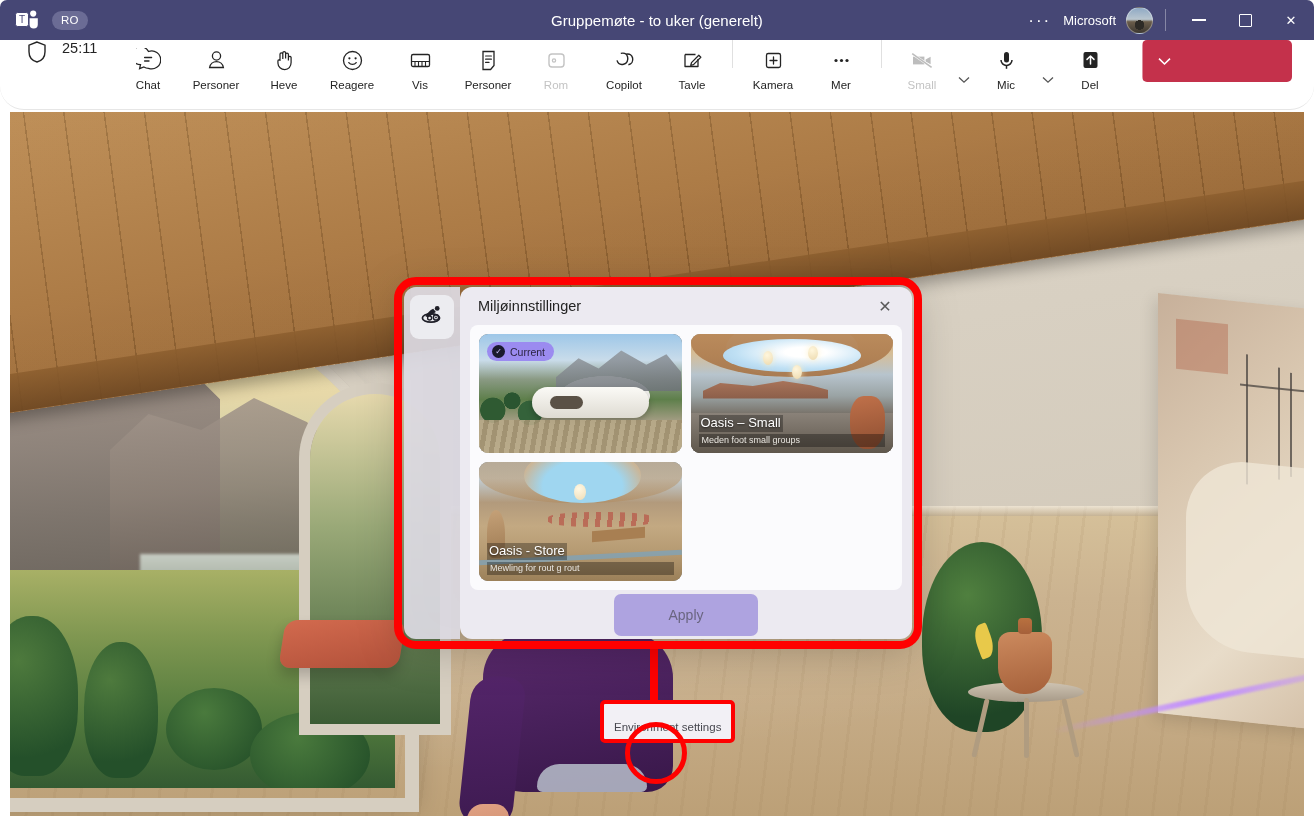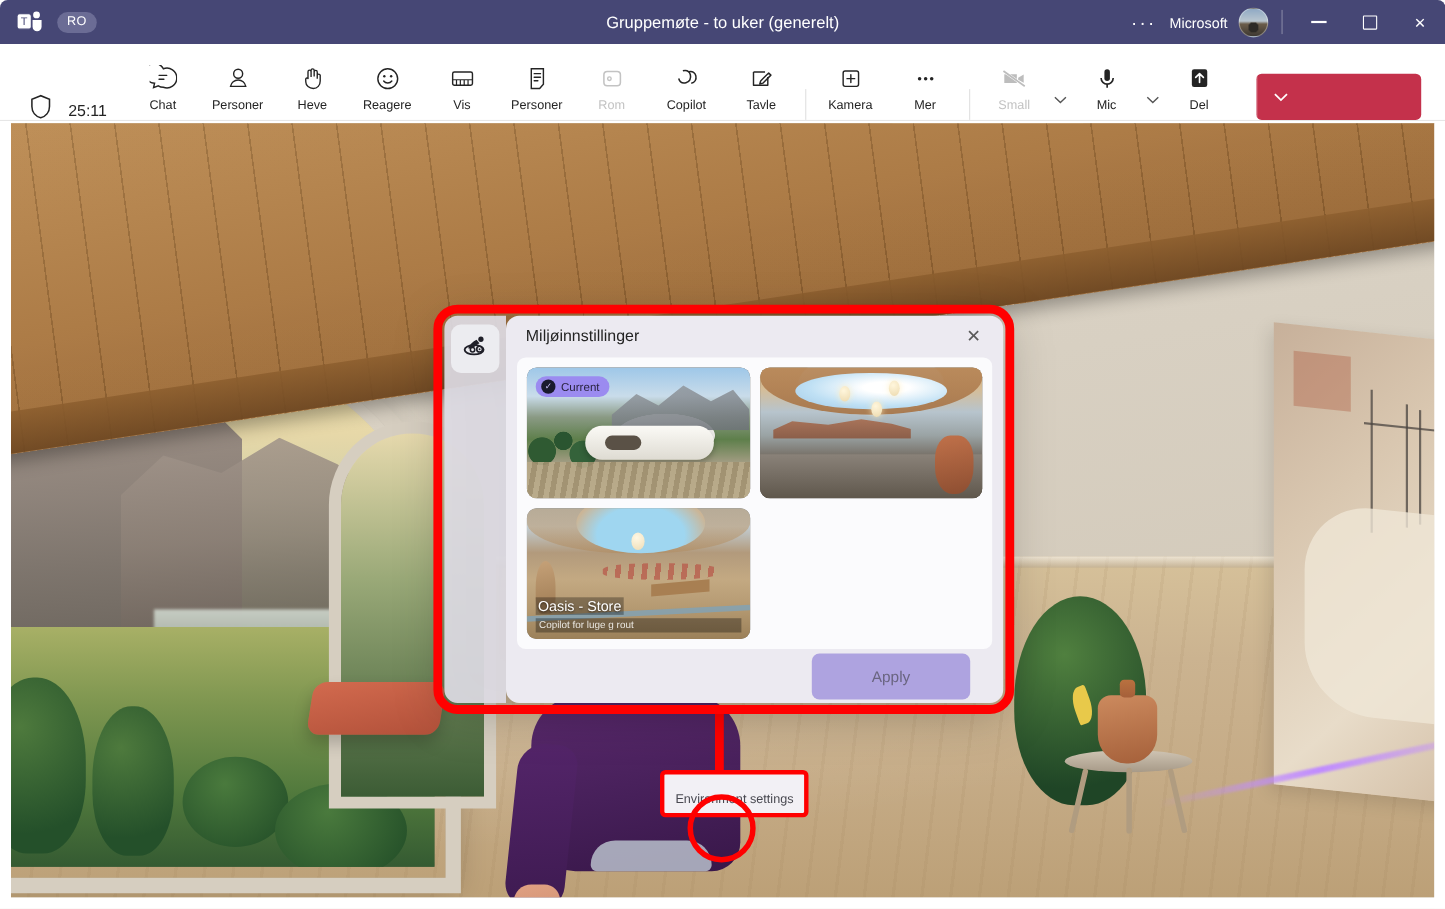--- a/index.html
+++ b/index.html
@@ -64,22 +64,23 @@
   }
   .tb-btn:last-child { border-radius: 0 7px 0 0; }
   .tb-min { width: 14px; height: 1.5px; background: #fff; }
   .tb-max { width: 13px; height: 13px; border: 1.6px solid #fff; border-radius: 1px; }
 
   
   .toolbar {
     position: absolute; left: 0; top: 40px;
     width: 1314px; height: 70px;
     background: #ffffff;
-    display: flex; align-items: flex-end;
+    display: flex; align-items: flex-start;
     border-bottom: 1px solid #e6e6e6;
+    border-radius: 24px;
   }
   .tool-shield { margin-left: 26px; width: 22px; height: 24px; }
   .tool-timer {
     margin-left: 14px; font-size: 14.5px; color: #242424;
     min-width: 42px;
   }
   .tool-item {
     display: flex; flex-direction: column; align-items: center; justify-content: center;
     width: 68px; height: 58px; border-radius: 4px;
     color: #242424;
@@ -390,22 +391,22 @@
     font-size: 10.5px; padding: 3px 9px 3px 5px;
     border-radius: 11px;
   }
   .badge-check {
     width: 13px; height: 13px; border-radius: 50%;
     background: #1a1a2e; color: #cfc6ff;
     display:flex; align-items:center; justify-content:center;
     font-size: 8px;
   }
   .modal-foot {
-    height: 66px; display: flex; align-items: center; justify-content: flex-end;
-    padding: 0 30px;
+    height: 66px; display: flex; align-items: center; justify-content: center;
+    padding: 0 15px;
   }
   .apply-btn {
     width: 144px; height: 42px; border-radius: 7px;
     background: #aea3e0; color: #6a6580;
     font-size: 14px;
     display: flex; align-items: center; justify-content: center;
   }
 
   
   .th-lake {
@@ -846,35 +847,39 @@
           <div class="thumb th-oasis">
             <span class="ceiling"></span>
             <span class="sky"></span>
             <span class="lamp" style="left:36%;top:14%"></span>
             <span class="lamp" style="left:50%;top:26%"></span>
             <span class="lamp" style="left:58%;top:10%"></span>
             <span class="mesa"></span>
             <span class="floor"></span>
             <span class="vase"></span>
           </div>
+          <div class="titles">
+            <span class="env-name">Oasis – Small</span>
+            <span class="env-desc">Meden foot      small groups</span>
+          </div>
         </div>
 
         <div class="env-card">
           <div class="thumb th-store">
             <span class="ceil"></span>
             <span class="dome"></span>
             <span class="lampS"></span>
             <span class="dots"></span>
             <span class="bench"></span>
             <span class="rail"></span>
             <span class="post"></span>
           </div>
           <div class="titles">
             <span class="env-name">Oasis - Store</span>
-            <span class="env-desc">Copilot for luge g rout</span>
+            <span class="env-desc">Mewling for rout g rout</span>
           </div>
         </div>
 
       </div>
 
       <div class="modal-foot">
         <div class="apply-btn">Apply</div>
       </div>
     </div>
   </div>

